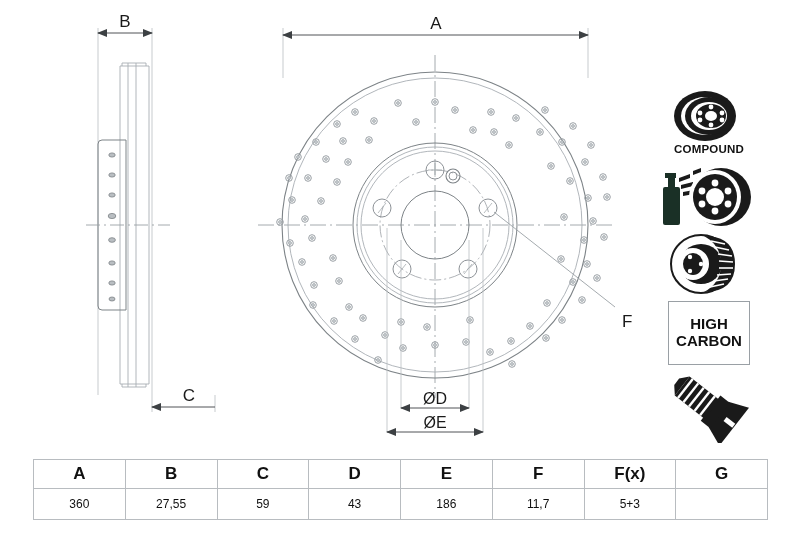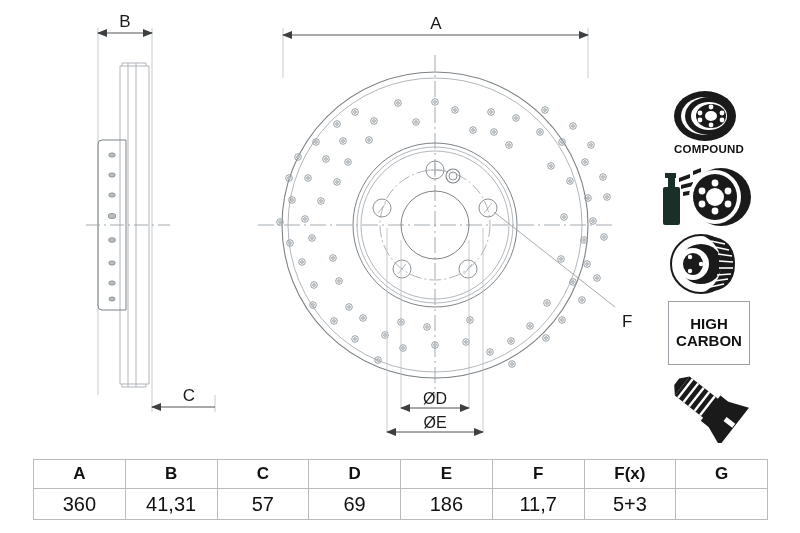--- a/index.html
+++ b/index.html
@@ -9,21 +9,21 @@
   svg{display:block;}
   .dimlbl{font-family:"Liberation Sans",sans-serif;font-size:17px;fill:#1a1a1a;}
   .dimlbl-sm{font-family:"Liberation Sans",sans-serif;font-size:16px;fill:#1a1a1a;}
 
   
   .spec-table{position:absolute;left:33px;top:459px;width:735px;height:58px;
               border-collapse:collapse;table-layout:fixed;}
   .spec-table td{border:1px solid #b8bcc0;text-align:center;padding:0;
                  background:#fff;}
   .spec-table tr.head td{height:28px;font-weight:bold;font-size:17px;color:#111;}
-  .spec-table tr.body td{height:30px;font-weight:normal;font-size:20px;color:#111;}
+  .spec-table tr.body td{height:30px;font-weight:normal;font-size:12px;color:#111;}
 
   
   .icons{position:absolute;left:659px;top:88px;width:100px;}
   .icon-block{position:relative;margin-bottom:4px;}
   .compound-label{text-align:center;font-size:11.5px;font-weight:bold;
                   letter-spacing:0.2px;color:#111;margin-top:-1px;}
   .hc-box{width:80px;height:62px;margin:6px auto 0 auto;border:1px solid #9aa0a5;
           background:#fff;display:flex;flex-direction:column;align-items:center;
           justify-content:center;text-align:right;}
   .hc-box span{font-size:15px;font-weight:bold;line-height:1.12;color:#111;}
@@ -330,23 +330,23 @@
         <td>B</td>
         <td>C</td>
         <td>D</td>
         <td>E</td>
         <td>F</td>
         <td>F(x)</td>
         <td>G</td>
       </tr>
       <tr class="body">
         <td>360</td>
-        <td>41,31</td>
-        <td>57</td>
-        <td>69</td>
+        <td>27,55</td>
+        <td>59</td>
+        <td>43</td>
         <td>186</td>
         <td>11,7</td>
         <td>5+3</td>
         <td></td>
       </tr>
     </tbody>
   </table>
 
 </div>
 

